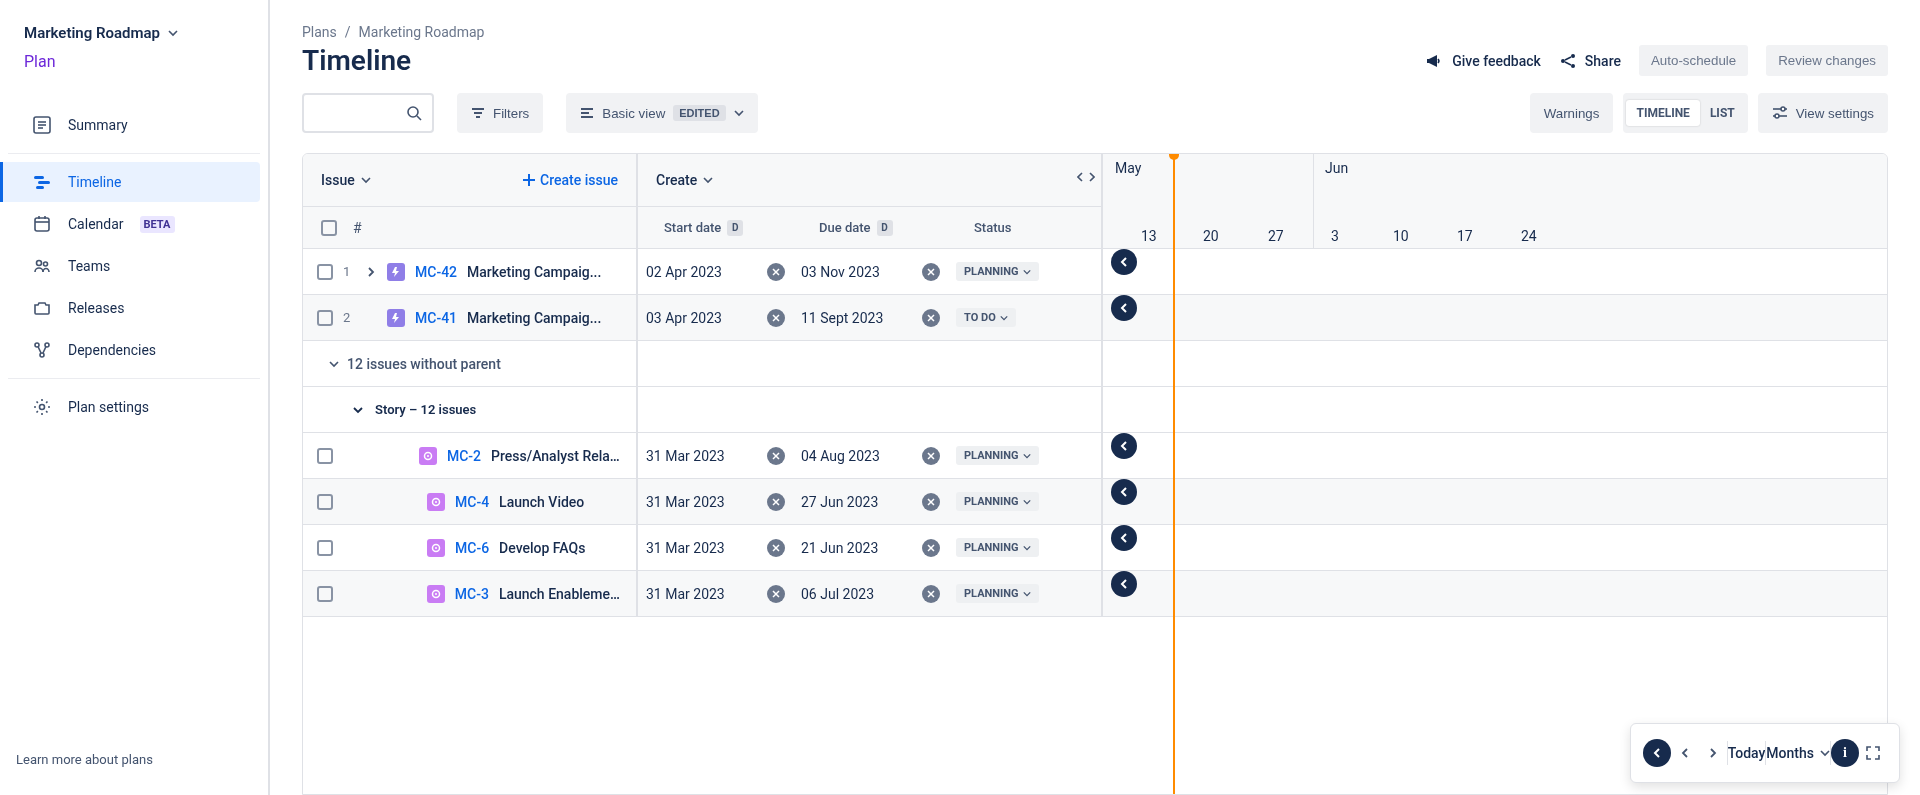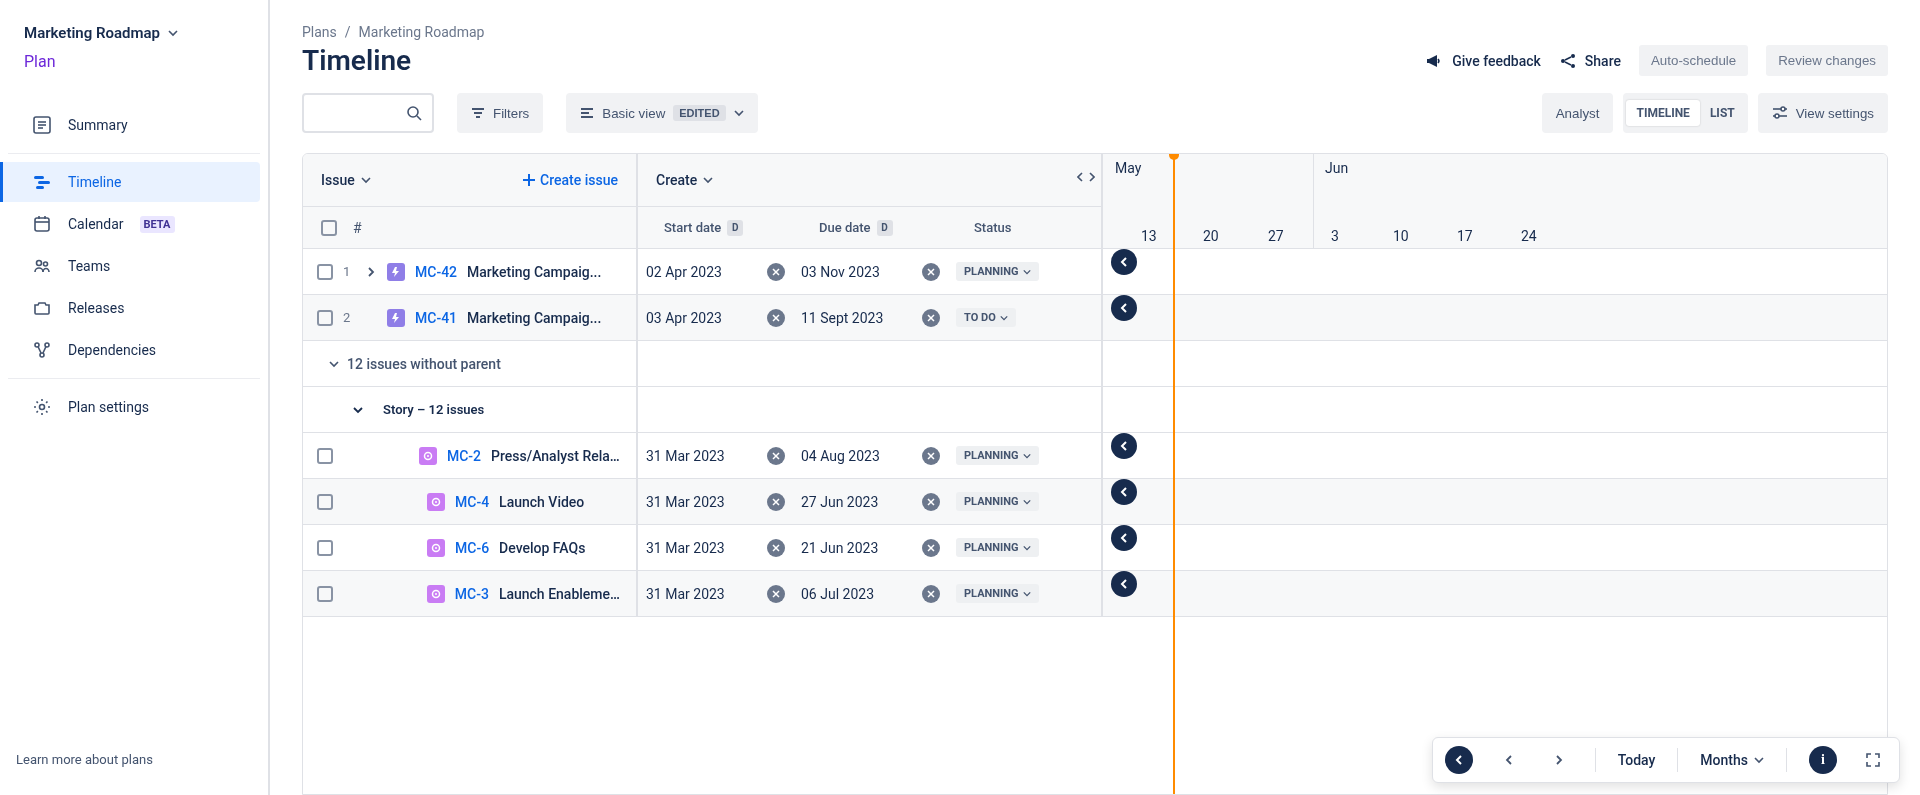--- a/index.html
+++ b/index.html
@@ -77,27 +77,27 @@
 .cell-fields { display:flex; width:100%; }
 .date-cell { width:155px; padding:0 8px; display:flex; align-items:center; justify-content:space-between; color:#172B4D; }
 .clear-x { width:18px; height:18px; border-radius:50%; background:#6B778C; color:#fff; display:flex; align-items:center; justify-content:center; font-size:10px; cursor:pointer; flex-shrink:0; }
 .status-cell { flex:1; padding:0 8px; display:flex; align-items:center; }
 .status-chip { background:#EEF0F2; padding:3px 8px; border-radius:3px; font-size:11px; font-weight:700; color:#44546F; display:flex; align-items:center; gap:4px; cursor:pointer; }
 
 .cell-timeline { position:relative; width:100%; height:100%; }
 .scroll-btn { width:26px; height:26px; border-radius:50%; background:#172B4D; color:#fff; display:flex; align-items:center; justify-content:center; margin-left:8px; cursor:pointer; }
 
 .group-row .cell-issue { padding-left: 26px; gap:8px; color:#44546F; font-weight:500; }
-.subgroup-row .cell-issue { padding-left: 50px; gap:20px; color:#172B4D; font-weight:600; font-size:13px; }
+.subgroup-row .cell-issue { padding-left: 50px; gap:12px; color:#172B4D; font-weight:600; font-size:13px; }
 
 .today-marker { position:absolute; top:0; bottom:0; width:2px; background:#FF8B00; pointer-events:none; }
 .today-marker::before { content:''; position:absolute; top:-4px; left:-4px; width:10px; height:10px; background:#FF8B00; border-radius:50%; }
 
 
-.footer-controls { position:absolute; right:20px; bottom:12px; background:#fff; border:1px solid #DFE1E6; border-radius:6px; box-shadow:0 4px 12px rgba(0,0,0,0.12); display:flex; align-items:center; padding:8px 12px; gap:22px; }
+.footer-controls { position:absolute; right:20px; bottom:12px; background:#fff; border:1px solid #DFE1E6; border-radius:6px; box-shadow:0 4px 12px rgba(0,0,0,0.12); display:flex; align-items:center; padding:15px 12px; gap:0; }
 .fc-icon { width:28px; height:28px; display:flex; align-items:center; justify-content:center; border-radius:50%; cursor:pointer; }
 .fc-icon.dark { background:#172B4D; color:#fff; }
 .fc-sep { width:1px; height:24px; background:#DFE1E6; }
 .fc-link { font-weight:500; cursor:pointer; }
 
 svg { display:block; }
 .chev { width:10px; height:10px; }
 </style>
 </head>
 <body>
@@ -249,21 +249,21 @@
             </svg>
           <span>Basic view</span>
           <span class="edited-chip">EDITED</span>
           <svg class="chev" viewBox="0 0 10 6">
               <path d="M1 1l4 4 4-4" stroke="#44546F" stroke-width="1.6" fill="none"></path>
             </svg>
         </button>
       </div>
       <div class="toolbar-right">
         <button class="tool-btn">
-            <span>Analyst</span>
+            <span>Warnings</span>
           </button>
         <div class="toggle-group">
           <div class="toggle-opt active">TIMELINE</div>
           <div class="toggle-opt">LIST</div>
         </div>
         <button class="tool-btn">
           <svg width="16" height="16" viewBox="0 0 16 16">
               <line x1="1" y1="4" x2="15" y2="4" stroke="#44546F" stroke-width="1.6"></line>
               <circle cx="11" cy="4" r="2" fill="#fff" stroke="#44546F" stroke-width="1.6"></circle>
               <line x1="1" y1="11" x2="15" y2="11" stroke="#44546F" stroke-width="1.6"></line>

